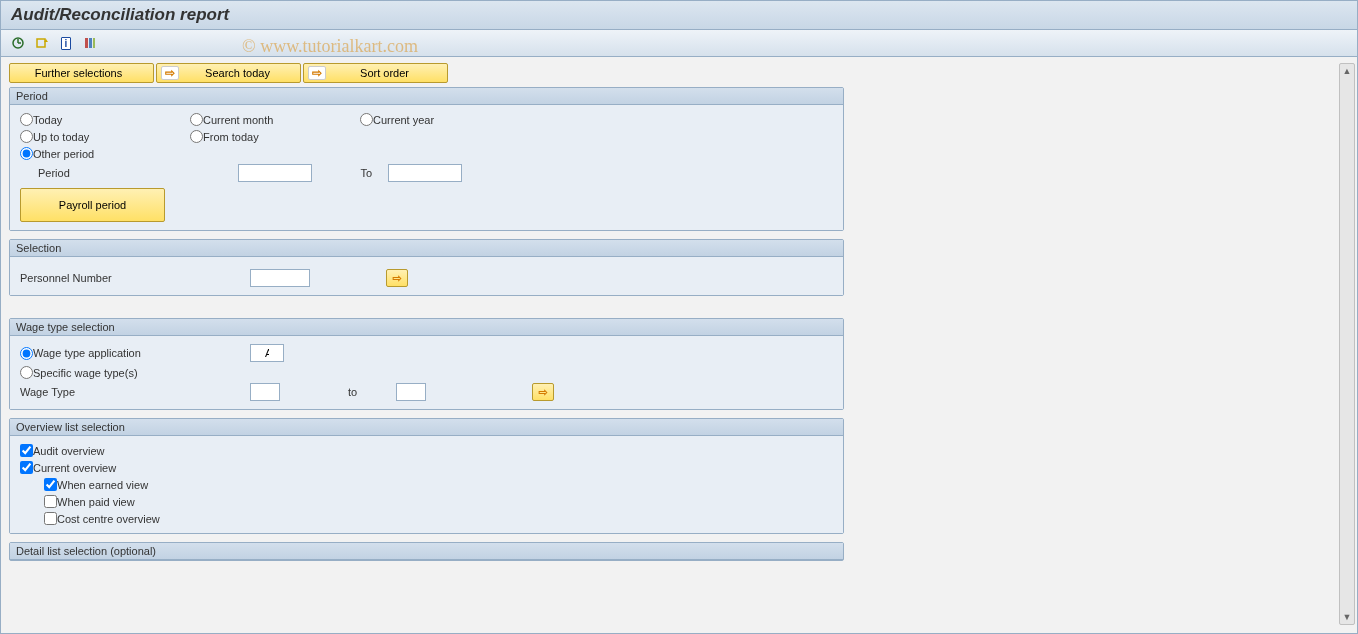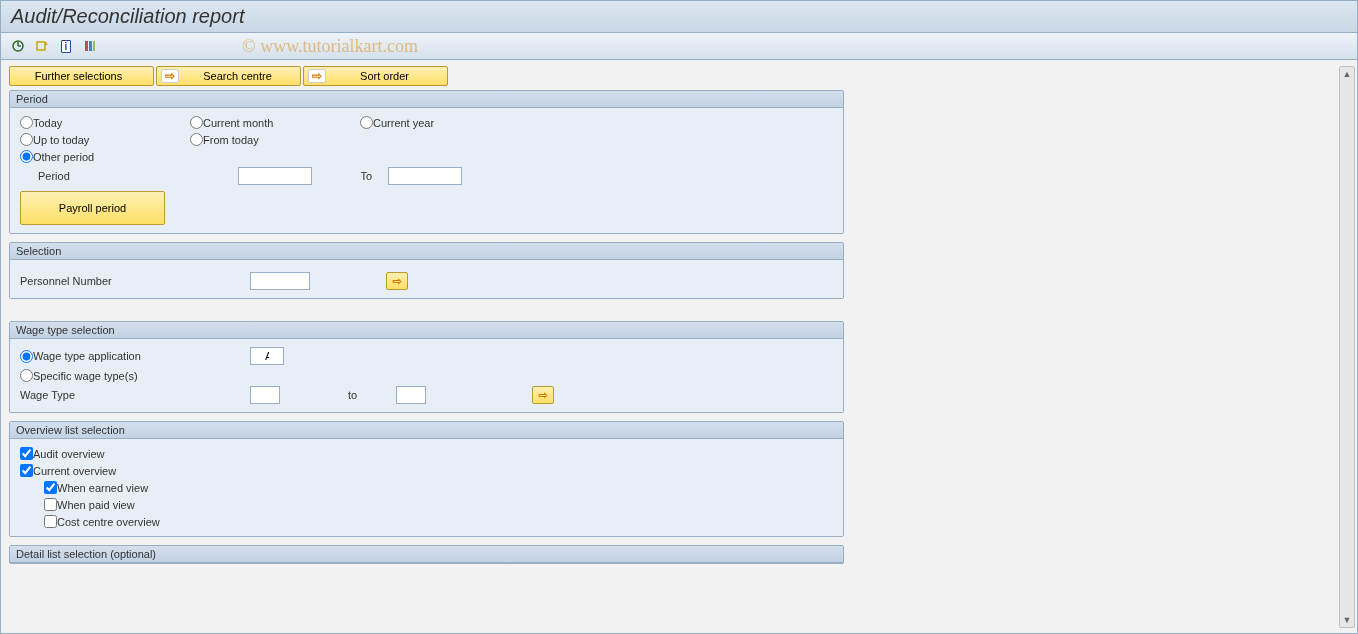--- a/index.html
+++ b/index.html
@@ -19,23 +19,23 @@
     background: #f2f2f2;
     width: 100%;
     height: 100%;
   }
   .titlebar {
     background: linear-gradient(#dce6f0, #c8d7e6);
     border-bottom: 1px solid #97aec5;
     padding: 4px 10px;
   }
   .titlebar-text {
-    font-weight: normal;
+    font-weight: bold;
     font-style: italic;
-    font-size: 20px;
+    font-size: 17px;
     color: #333;
     text-align: center;
   }
   .toolbar {
     background: linear-gradient(#eef3f8, #d6e1ec);
     border-bottom: 1px solid #97aec5;
     padding: 4px 8px;
     display: flex;
     gap: 6px;
     align-items: center;
@@ -223,21 +223,21 @@
       <span>▲</span>
       <span>▼</span>
     </div>
 
     <div class="btn-row">
       <button class="btn arrowed">
         <span class="label">Further selections</span>
       </button>
       <button class="btn arrowed">
         <span class="arrow">⇨</span>
-        <span class="label">Search centre</span>
+        <span class="label">Search today</span>
       </button>
       <button class="btn arrowed">
         <span class="arrow">⇨</span>
         <span class="label">Sort order</span>
       </button>
     </div>
 
     <div class="group">
       <div class="group-title">Period</div>
       <div class="group-body">

